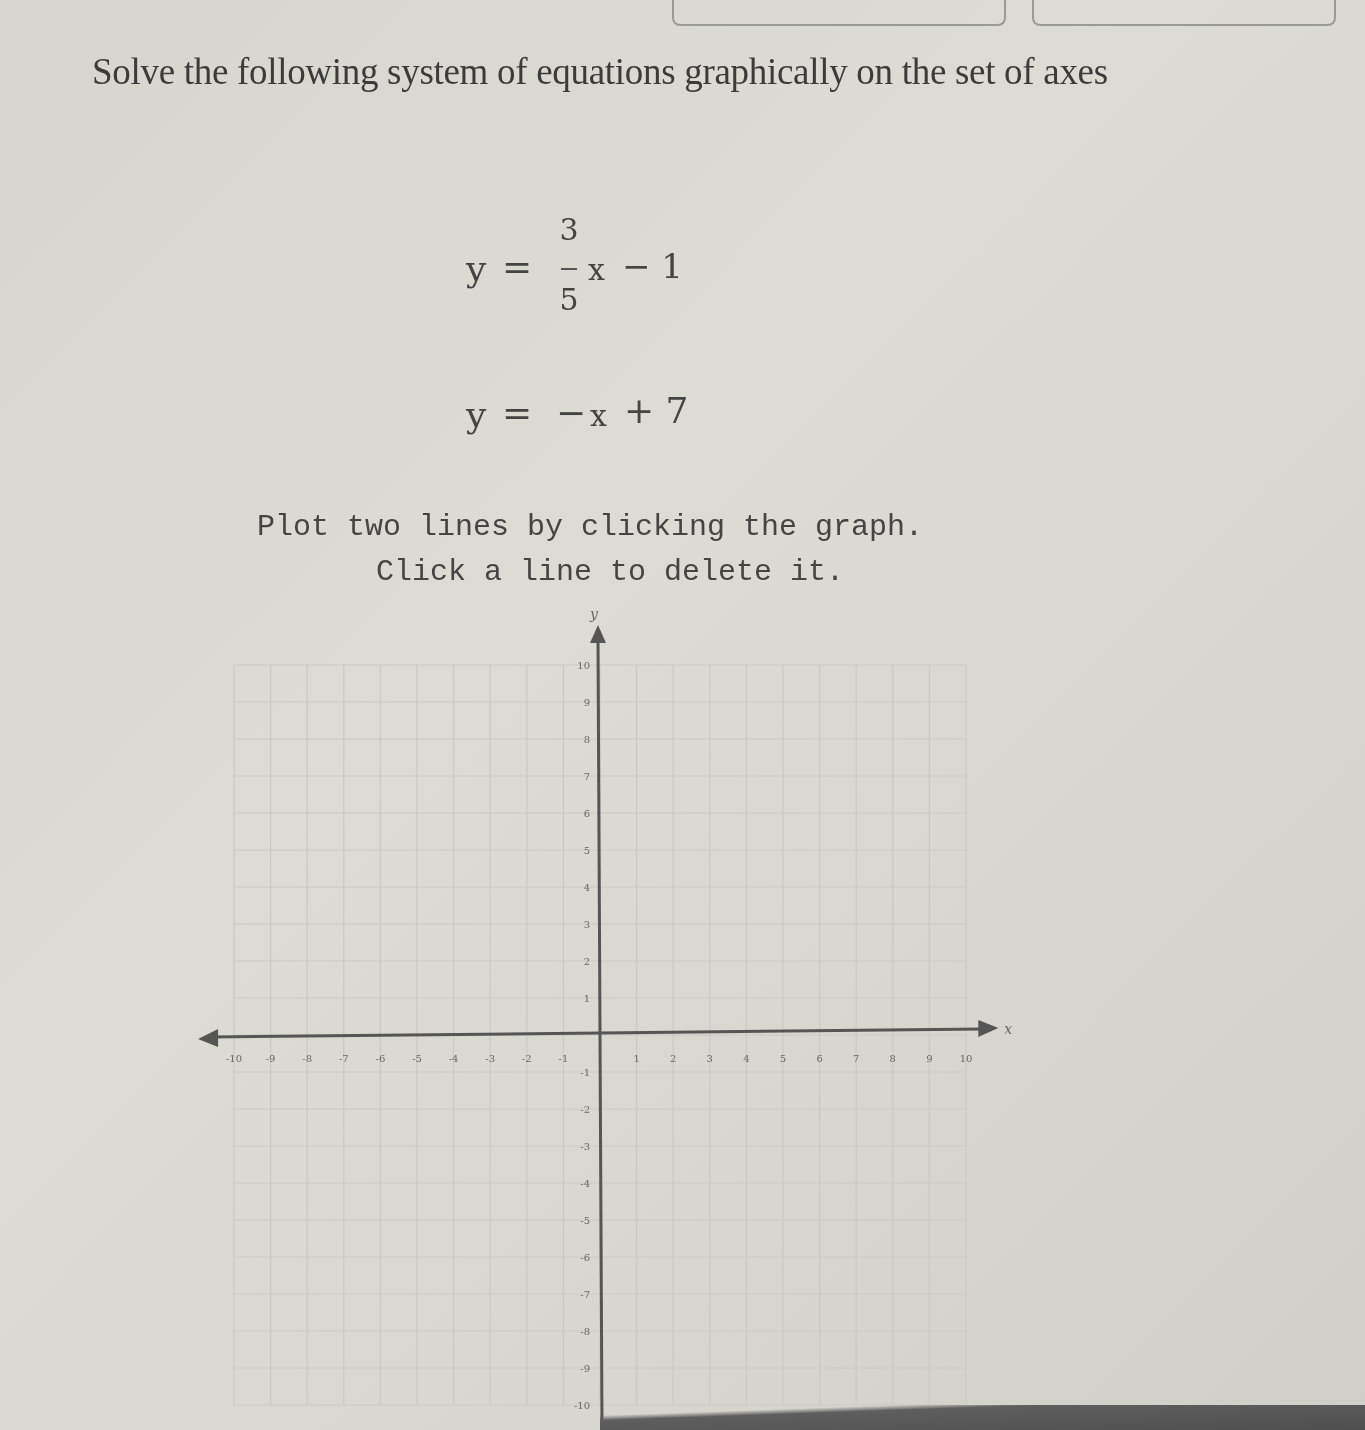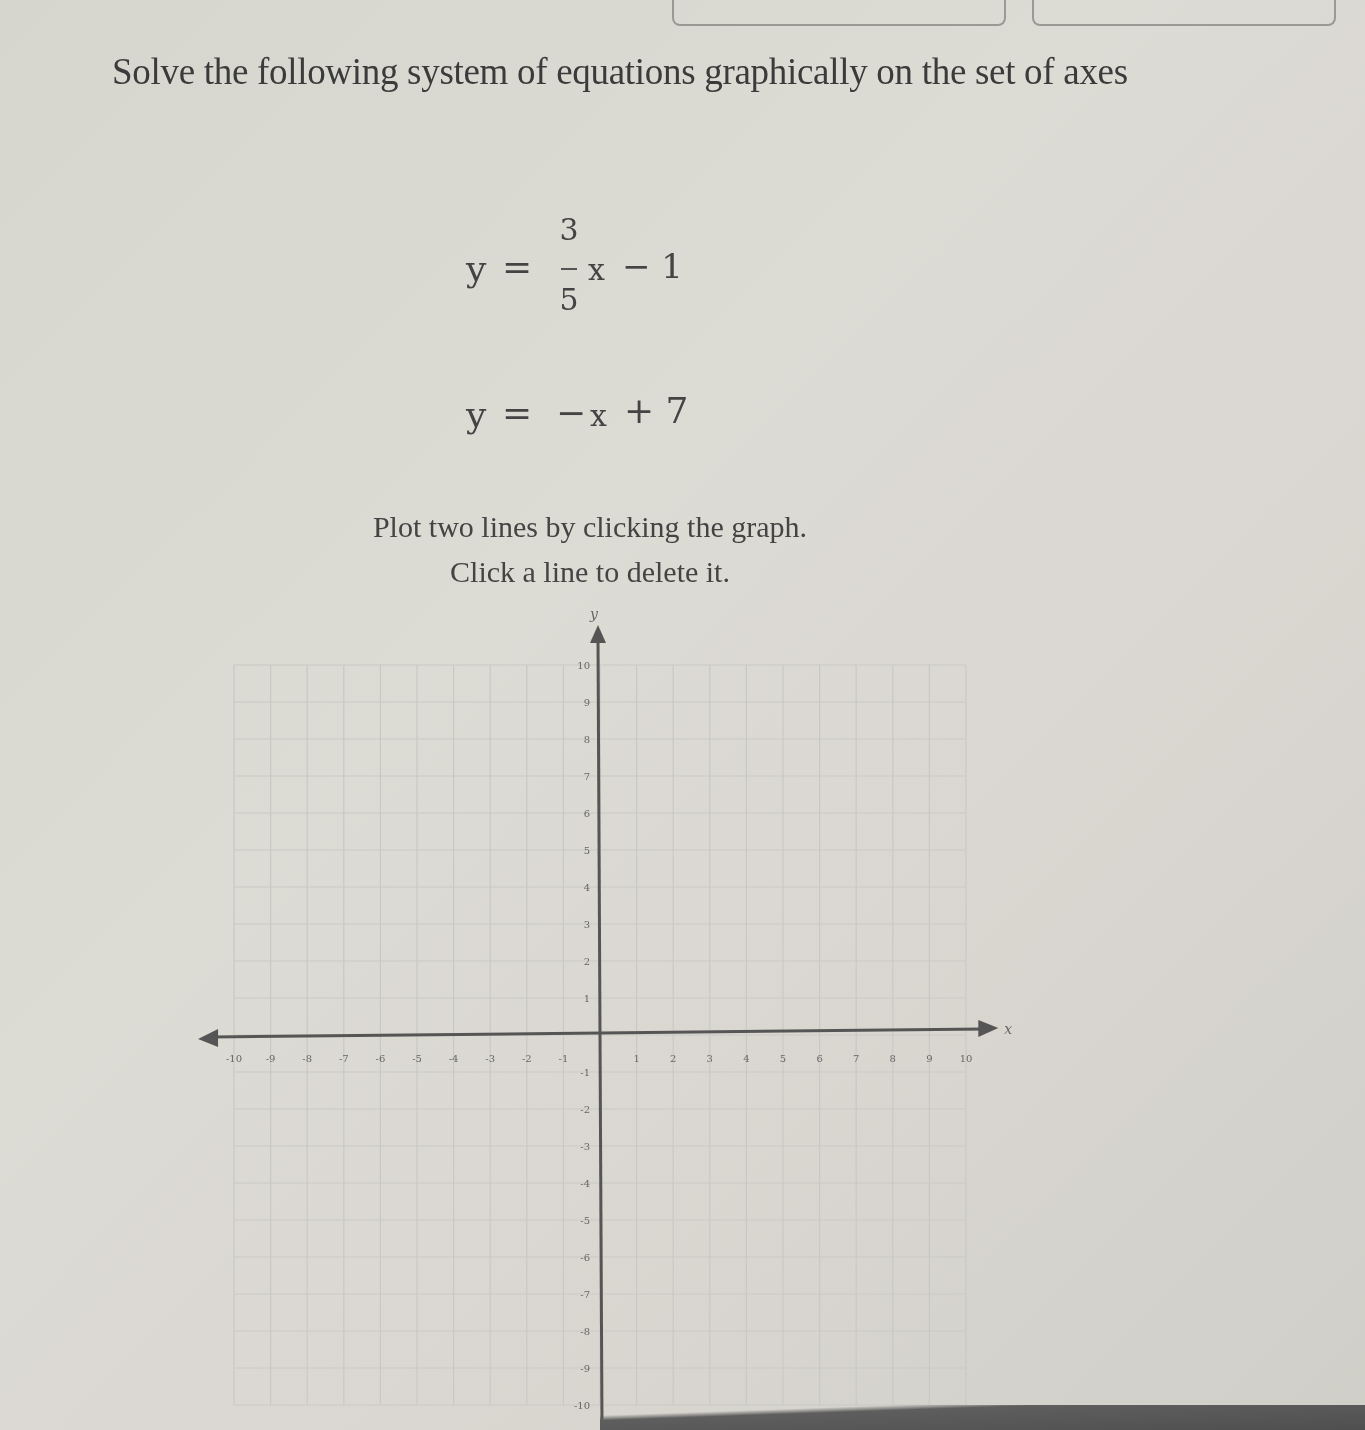--- a/index.html
+++ b/index.html
@@ -5,28 +5,28 @@
     html, body { margin:0; padding:0; }
     body {
       width:1365px; height:1430px; overflow:hidden; position:relative;
       background: linear-gradient(135deg, #d6d6cf 0%, #dcdbd4 40%, #d9d6d0 70%, #cfcfc8 100%);
       font-family: "Liberation Serif", serif;
       color:#3a3a3a;
     }
     .tabline { position:absolute; top:0; height:24px; border:2px solid #9a9a94; border-top:none; border-radius:0 0 8px 8px; }
     .prompt {
       position:absolute; left:92px; top:50px; width:1200px;
-      font-size:37px; line-height:44px; color:#3b3b3b; letter-spacing:-0.3px;margin-left:20px;
+      font-size:37px; line-height:44px; color:#3b3b3b; letter-spacing:-0.3px;
     }
     .eq { position:absolute; font-family:"DejaVu Serif", serif; color:#444; }
     .frac { position:absolute; text-align:center; width:30px; font-size:30px; }
     .frac-bar { position:absolute; height:2px; background:#555; width:16px; }
     .instr {
       position:absolute; left:0; width:1180px; text-align:center;
-      font-size:30px; color:#444;
+      font-size:30px; color:#444;font-family:Liberation Mono, monospace;
     }
     #graph { position:absolute; left:0; top:0; }
     .bottom-strip { position:absolute; left:600px; top:1405px; width:765px; height:25px;
       background:linear-gradient(178deg, transparent 0 20%, #5e5e5e 30%, #4f4f4f 100%); }
   </style>
 </head>
 <body>
 
 <div class="tabline" style="left:672px; width:330px;"></div>
 <div class="tabline" style="left:1032px; width:300px;"></div>
@@ -47,21 +47,21 @@
 
 <div>
   <span class="eq var" style="left:466px; top:394px; font-size:36px;">y</span>
   <span class="eq" style="left:502px; top:392px; font-size:36px;">=</span>
   <span class="eq" style="left:556px; top:392px; font-size:36px;">−</span>
   <span class="eq var" style="left:590px; top:398px; font-size:30px;">x</span>
   <span class="eq" style="left:624px; top:390px; font-size:36px;">+ 7</span>
 </div>
 
 <div class="instr" style="top:510px;">Plot two lines by clicking the graph.</div>
-<div class="instr" style="top:555px;">Click a line to delete it.</div>
+<div class="instr" style="top:555px;padding-left:20px;">Click a line to delete it.</div>
 
 <svg id="graph" width="1365" height="1430" xmlns="http://www.w3.org/2000/svg">
   <g id="grid">
       <line x1="234" y1="665" x2="234" y2="1405" stroke="#c9c9c4" stroke-width="1.2"></line>
       <line x1="270.59999999999997" y1="665" x2="270.59999999999997" y2="1405" stroke="#c9c9c4" stroke-width="1.2"></line>
       <line x1="307.2" y1="665" x2="307.2" y2="1405" stroke="#c9c9c4" stroke-width="1.2"></line>
       <line x1="343.8" y1="665" x2="343.8" y2="1405" stroke="#c9c9c4" stroke-width="1.2"></line>
       <line x1="380.4" y1="665" x2="380.4" y2="1405" stroke="#c9c9c4" stroke-width="1.2"></line>
       <line x1="417" y1="665" x2="417" y2="1405" stroke="#c9c9c4" stroke-width="1.2"></line>
       <line x1="453.6" y1="665" x2="453.6" y2="1405" stroke="#c9c9c4" stroke-width="1.2"></line>

